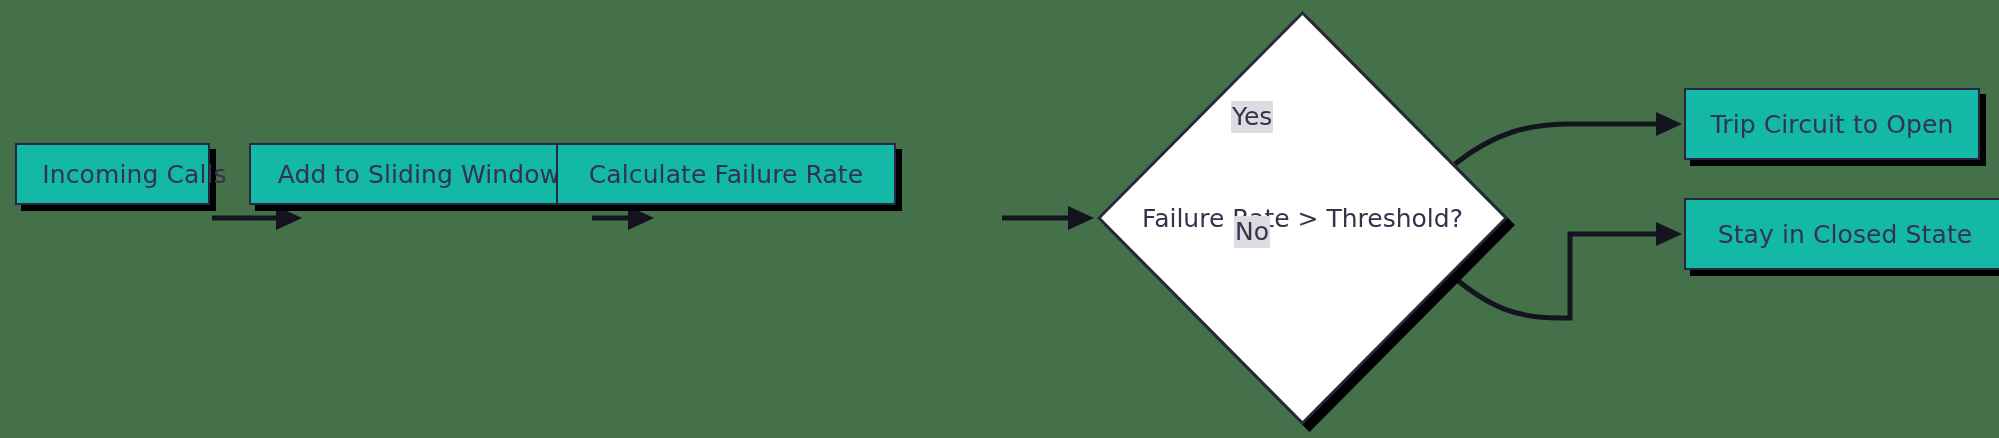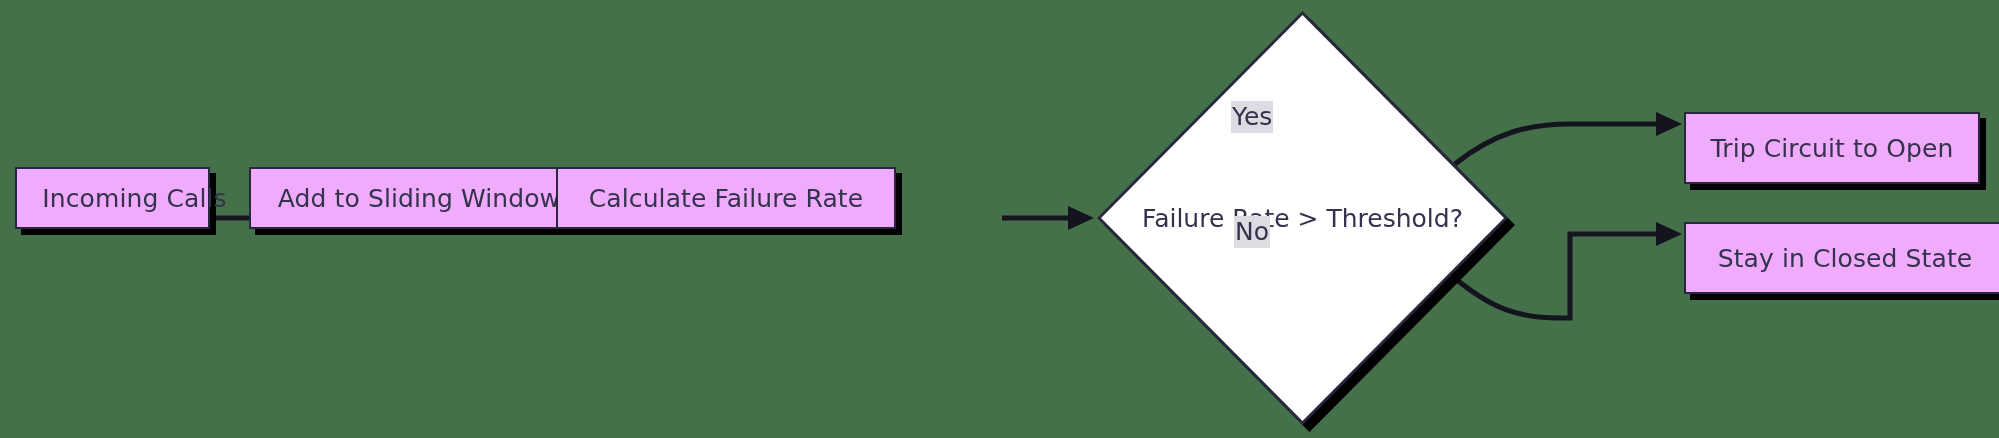--- a/index.html
+++ b/index.html
@@ -7,26 +7,25 @@
     width:1999px;height:438px;
     background:#44704a;
     font-family:"DejaVu Sans","Liberation Sans",sans-serif;
     overflow:hidden;
   }
   #stage{position:relative;width:1999px;height:438px;}
 
   
   .node{
     position:absolute;
-    background:#f0abfc;
+    background:#14b8a6;
     border:2.5px solid #27273d;
     box-shadow:6px 6px 0 0 #000000;
     display:flex;align-items:center;justify-content:center;
     box-sizing:border-box;
-    margin-top:24px;
   }
   .node .label{
     color:#33334d;
     font-size:25px;
     line-height:1;
     letter-spacing:.1px;
     white-space:nowrap;
     font-family:"DejaVu Sans","Liberation Sans",sans-serif;
   }
 

